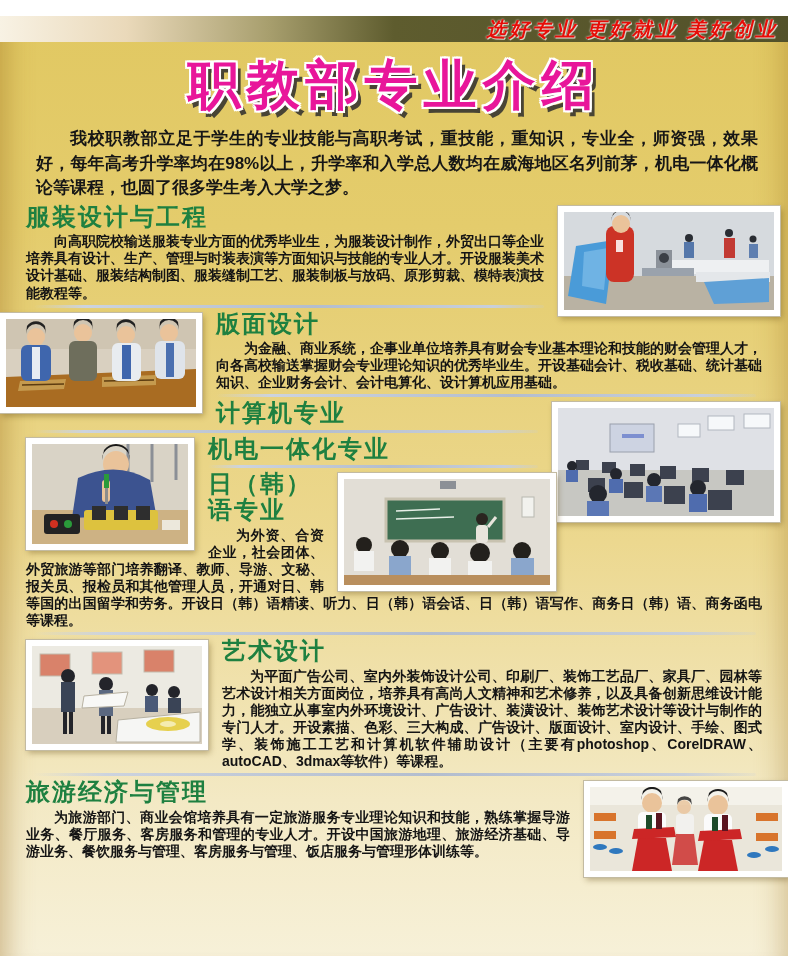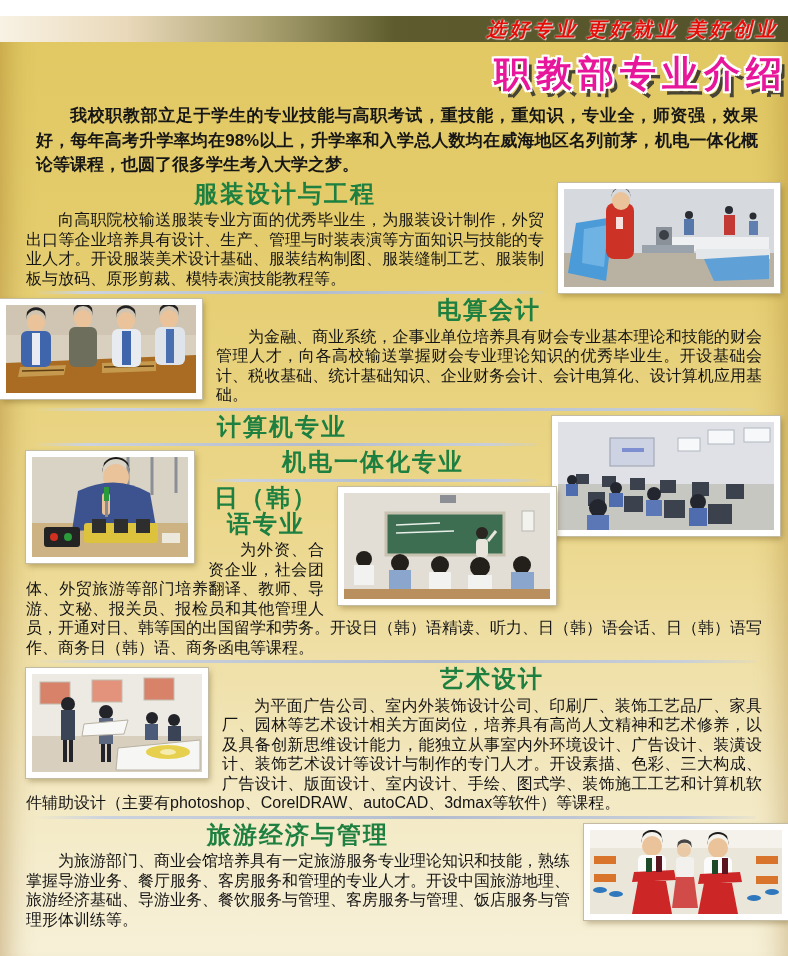--- a/index.html
+++ b/index.html
@@ -28,41 +28,41 @@
     padding-right:14px;
     background:linear-gradient(90deg,#fdf9ef 0%,#f3e0b2 14%,#e0b55c 36%,#cf8f30 62%,#c2761c 100%);
   }
   .pinyin {
     font-family:"Liberation Serif","DejaVu Serif",serif; font-weight:bold;
     font-size:21px; letter-spacing:2px; color:#dfca93; white-space:nowrap;
     text-shadow:0 1px 0 rgba(255,255,255,.55), 0 -1px 0 rgba(120,70,10,.35);
   }
   
   .main-title {
-    margin-top:8px; text-align:right;
-    font-size:36px; font-weight:bold; letter-spacing:6px; color:#e8169a;
+    margin-top:8px; text-align:center;
+    font-size:53px; font-weight:bold; letter-spacing:6px; color:#e8169a;
     text-shadow:
       -2px -2px 0 #fff, 2px -2px 0 #fff, -2px 2px 0 #fff, 2px 2px 0 #fff,
       -2px 0 0 #fff, 2px 0 0 #fff, 0 -2px 0 #fff, 0 2px 0 #fff,
       5px 6px 0 rgba(45,45,45,.85);
   }
   
   .intro {
     margin:5px 30px 0 36px; text-indent:2em;
     font-size:17px; font-weight:600; color:#161616; line-height:1.45;
     text-align:justify;
   }
   
   .major { padding:0 26px; }
   .sec-title {
     color:#1e8040; font-size:24px; font-weight:bold; letter-spacing:2px;
-    line-height:1.1; margin:3px 0 3px;text-align:center;
+    line-height:1.1; margin:3px 0 3px;
   }
   .sec-body {
-    font-size:16px; font-weight:400; color:#141414; line-height:1.22;
+    font-size:14px; font-weight:700; color:#141414; line-height:1.22;
     text-indent:2em; text-align:justify;
   }
   .divider {
     overflow:hidden; height:3px; margin:3px 32px 3px 34px; border-radius:2px;
     background:linear-gradient(90deg,rgba(196,204,218,0) 0%,#ccd3de 10%,#b3bdce 55%,#c8cfda 90%,rgba(196,204,218,.15) 100%);
   }
   
   .photo {
     border:6px solid #fff; outline:1px solid #c3bba2; background:#ddd;
     box-shadow:2px 3px 6px rgba(95,70,15,.4); display:block;
@@ -145,21 +145,21 @@
           <rect x="116" y="26" width="9" height="34" fill="#3f66ad"></rect>
         </g>
         <g>
           <circle cx="163" cy="14" r="9" fill="#eac39a"></circle>
           <path d="M153 11 a10 10 0 0 1 20 0 l-1 -8 a11 11 0 0 0 -18 0 z" fill="#222"></path>
           <rect x="149" y="22" width="30" height="38" rx="6" fill="#dfe4ea"></rect>
           <rect x="160" y="24" width="8" height="34" fill="#4a6fb0"></rect>
         </g>
       </svg>
     </span>
-    <h2 class="sec-title">电算会计</h2>
+    <h2 class="sec-title">版面设计</h2>
     <p class="sec-body">为金融、商业系统，企事业单位培养具有财会专业基本理论和技能的财会管理人才，向各高校输送掌握财会专业理论知识的优秀毕业生。开设基础会计、税收基础、统计基础知识、企业财务会计、会计电算化、设计算机应用基础。</p>
   </section>
   <div class="divider"></div>
 
   <section class="major">
     <span class="photo ph-right">
       <svg width="216" height="108" viewBox="0 0 216 108">
         <rect width="216" height="108" fill="#dfe1e6"></rect>
         <rect y="62" width="216" height="46" fill="#c7c7c2"></rect>
         <rect x="150" y="8" width="26" height="14" fill="#f6f8fa" stroke="#b2b7bf"></rect>

